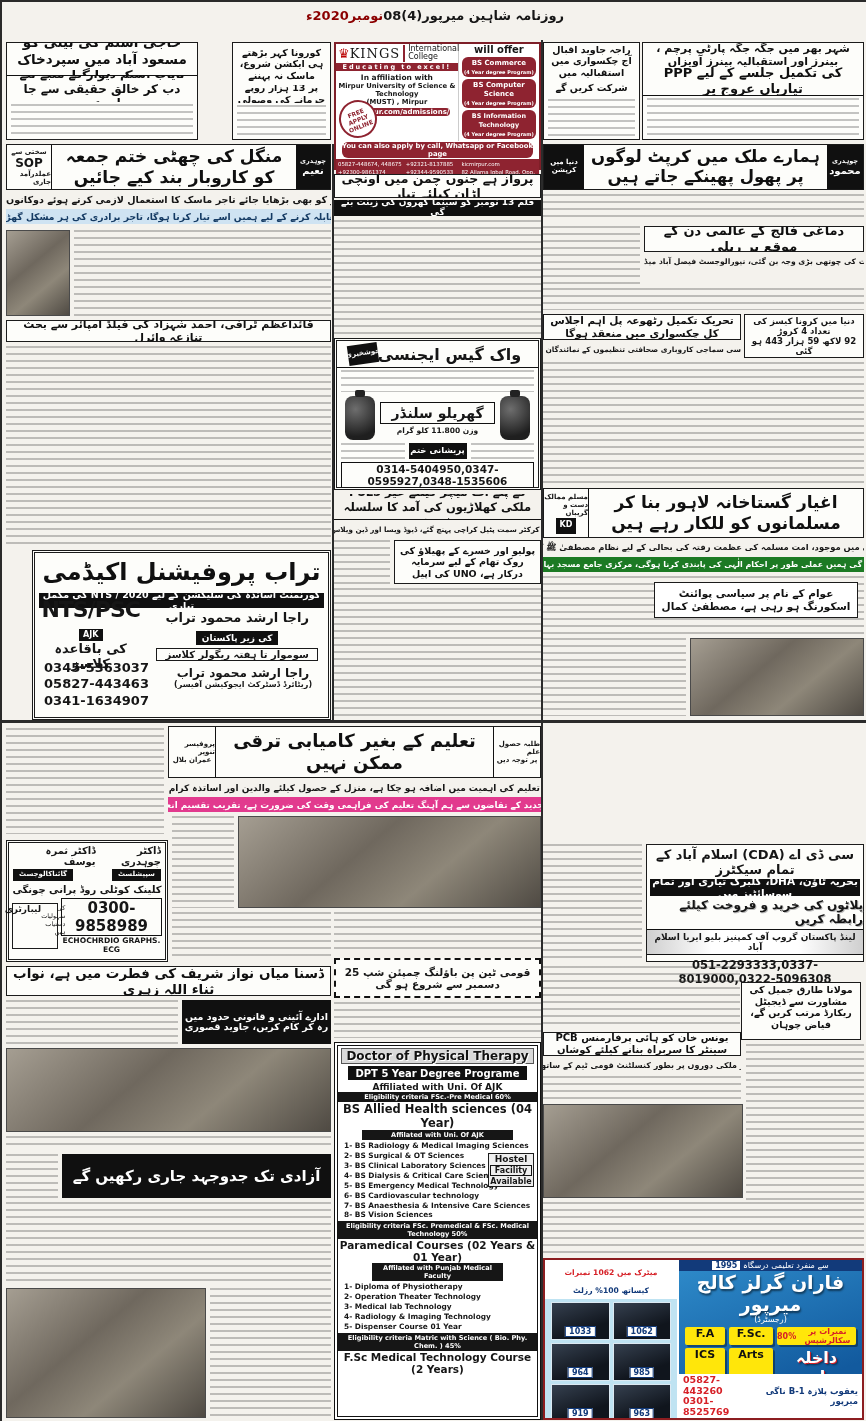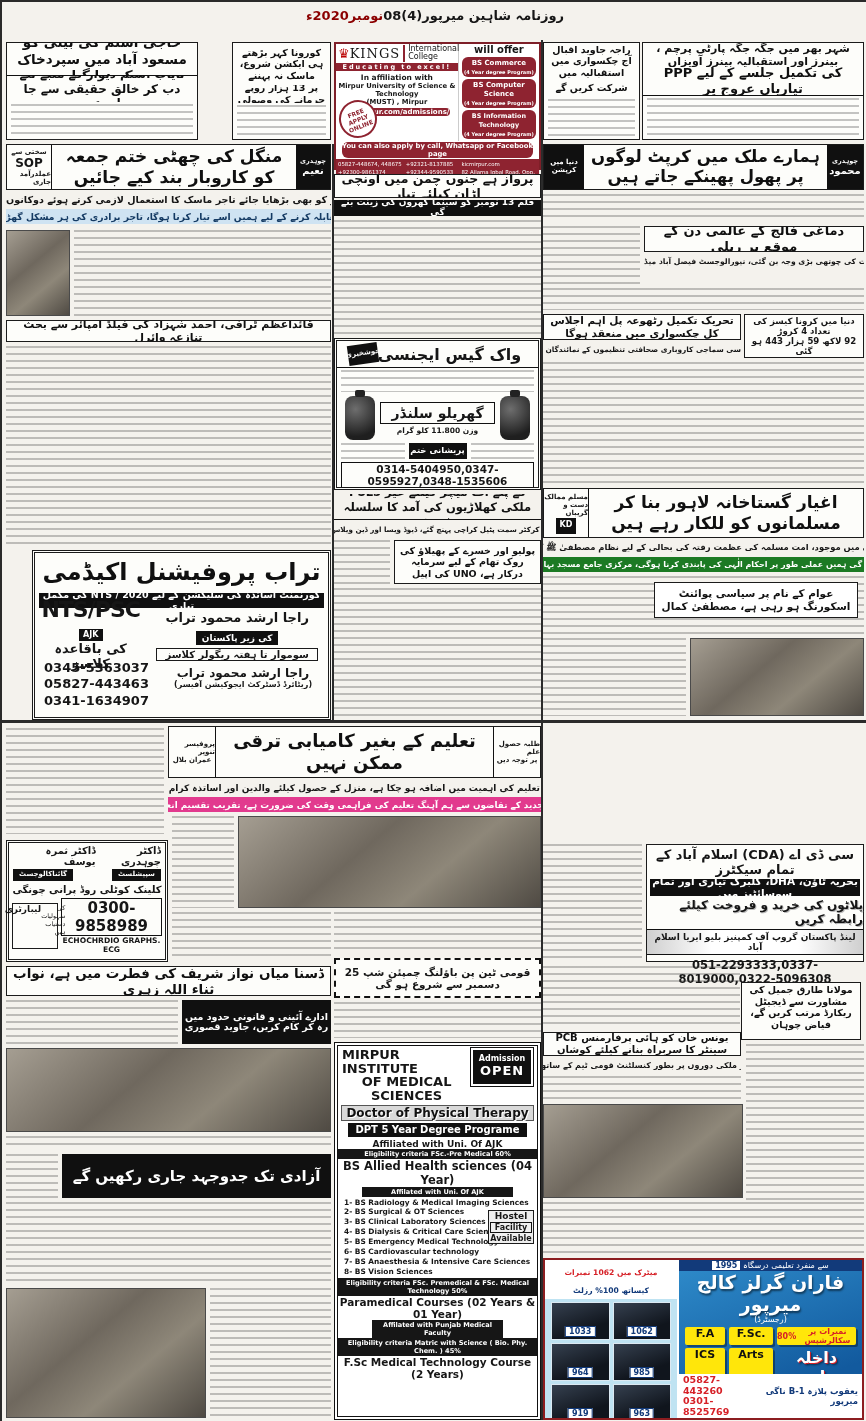--- a/index.html
+++ b/index.html
@@ -318,31 +318,20 @@
 
   <div class="abs photo" style="left:4px;top:1046px;width:325px;height:84px;"></div>
   <div class="abs tsim" style="left:4px;top:1134px;width:325px;height:14px;"></div>
   <div class="abs chip rtl" style="left:60px;top:1152px;width:269px;height:44px;font-size:15px;">آزادی تک جدوجہد جاری رکھیں گے</div>
   <div class="abs tsim" style="left:4px;top:1152px;width:52px;height:44px;"></div>
   <div class="abs tsim" style="left:4px;top:1200px;width:325px;height:82px;"></div>
   <div class="abs photo" style="left:4px;top:1286px;width:200px;height:130px;"></div>
   <div class="abs tsim" style="left:208px;top:1286px;width:121px;height:130px;"></div>
 
   <div class="abs mims" style="left:332px;top:1040px;width:207px;height:378px;">
-    <div style="display:flex;justify-content:space-between;padding:2px 4px 0;">
-      <div style="font-weight:bold;line-height:1.05;font-size:13px;">
-        <div>MIRPUR INSTITUTE</div>
-        <div style="text-align:center;">OF MEDICAL</div>
-        <div style="text-align:center;">SCIENCES</div>
-      </div>
-      <div class="chip" style="flex-direction:column;width:62px;height:34px;border:2px solid #fff;outline:1.5px solid #111;">
-        <span style="font-size:8px;">Admission</span>
-        <span style="font-size:13px;letter-spacing:1px;">OPEN</span>
-      </div>
-    </div>
     <div class="m-gray" style="font-size:12px;margin:2px 3px;">Doctor of Physical Therapy</div>
     <div class="chip" style="height:14px;font-size:10px;margin:0 10px;">DPT 5 Year Degree Programe</div>
     <div style="text-align:center;font-weight:bold;font-size:9px;margin-top:2px;">Affiliated with Uni. Of AJK</div>
     <div class="m-strip">Eligibility criteria FSc.-Pre Medical 60%</div>
     <div style="font-weight:bold;font-size:11.5px;text-align:center;">BS Allied Health sciences (04 Year)</div>
     <div class="m-strip" style="margin:0 24px;">Affilated with Uni. Of AJK</div>
     <div style="position:relative;">
       <ul class="m-list">
         <li>1- BS Radiology &amp; Medical Imaging Sciences</li>
         <li>2- BS Surgical &amp; OT Sciences</li>
@@ -355,20 +344,27 @@
       </ul>
       <div class="bdr" style="position:absolute;right:3px;top:12px;width:44px;text-align:center;font-weight:bold;background:#eee;">
         <div style="font-size:9px;">Hostel</div>
         <div style="font-size:8px;border:1px solid #111;margin:1px;">Facility</div>
         <div style="font-size:8px;">Available</div>
       </div>
     </div>
     <div class="m-strip">Eligibility criteria FSc. Premedical &amp; FSc. Medical Technology 50%</div>
     <div style="font-weight:bold;font-size:10.5px;text-align:center;">Paramedical Courses (02 Years &amp; 01 Year)</div>
     <div class="m-strip" style="margin:0 34px;">Affilated with Punjab Medical Faculty</div>
+    <ul class="m-list">
+      <li>1- Diploma of Physiotherapy</li>
+      <li>2- Operation Theater Technology</li>
+      <li>3- Medical lab Technology</li>
+      <li>4- Radiology &amp; Imaging Technology</li>
+      <li>5- Dispenser Course 01 Year</li>
+    </ul>
     <div class="m-strip">Eligibility criteria Matric with Science ( Bio. Phy. Chem. ) 45%</div>
     <div style="font-weight:bold;font-size:10.5px;text-align:center;">F.Sc Medical Technology Course (2 Years)</div>
 
   </div>
 
   <div class="abs faran" style="left:541px;top:1256px;width:321px;height:162px;">
     <div style="display:flex;height:100%;">
       <div style="width:132px;background:#bfe3f2;border-right:2px solid #fff;">
         <div style="background:#fff;text-align:center;line-height:1.15;padding:1px 0;">
           <span class="rtl" style="font-size:7.6px;font-weight:bold;color:#d62027;">میٹرک میں 1062 نمبرات</span><br>

